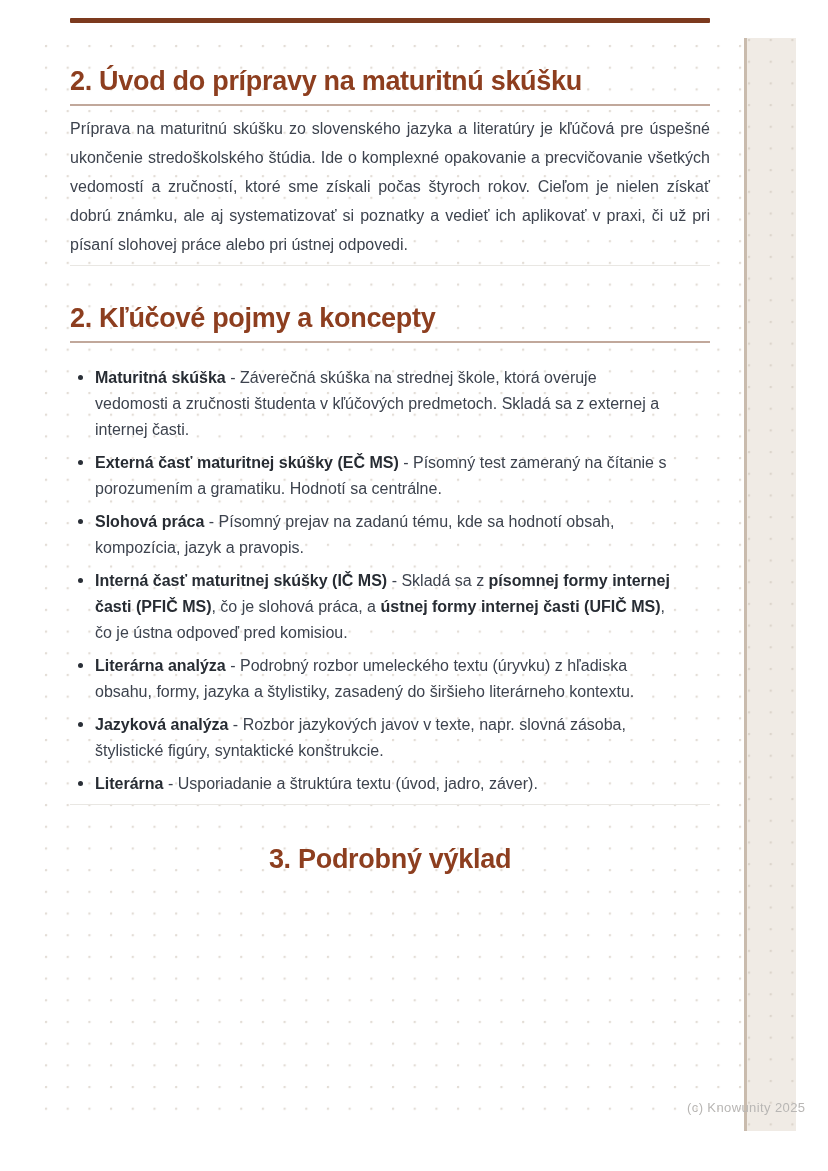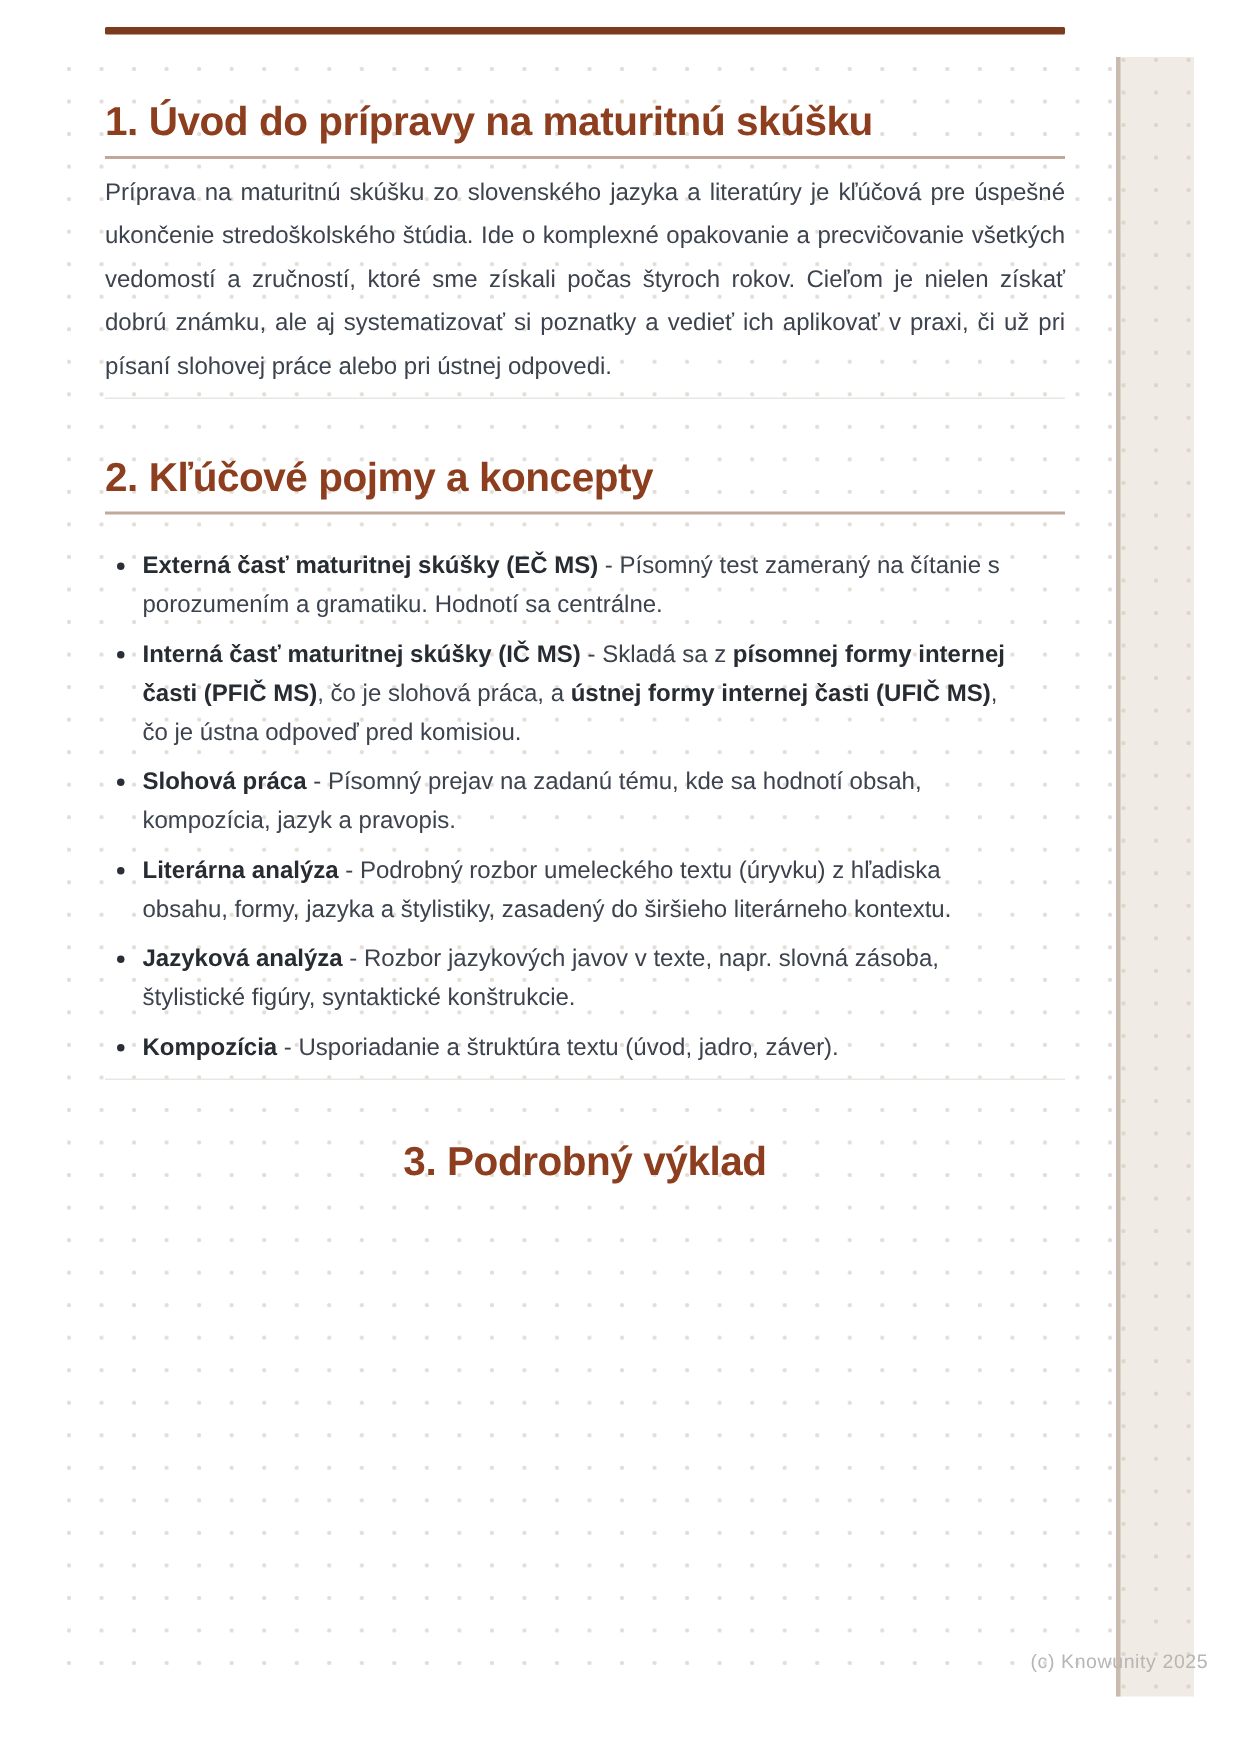--- a/index.html
+++ b/index.html
@@ -136,37 +136,38 @@
 </head>
 <body>
 
 <div class="dot-grid main-dots"></div>
 <div class="next-page"></div>
 
 <div class="content">
   <div class="title-rule"></div>
 
   <section class="sec-1">
-    <h2 class="sec-heading">1. Úvod do prípravy na maturitnú skúšku</h2>
+    <h2 class="sec-heading">2. Úvod do prípravy na maturitnú skúšku</h2>
     <div class="h-underline"></div>
     <p class="body-par">Príprava na maturitnú skúšku zo slovenského jazyka a literatúry je kľúčová pre úspešné ukončenie stredoškolského štúdia. Ide o komplexné opakovanie a precvičovanie všetkých vedomostí a zručností, ktoré sme získali počas štyroch rokov. Cieľom je nielen získať dobrú známku, ale aj systematizovať si poznatky a vedieť ich aplikovať v praxi, či už pri písaní slohovej práce alebo pri ústnej odpovedi.</p>
   </section>
 
   <hr class="divider">
 
   <section class="sec-2">
     <h2 class="sec-heading">2. Kľúčové pojmy a koncepty</h2>
     <div class="h-underline"></div>
     <ul class="concepts">
+        <li><span class="term">Maturitná skúška</span><span> - Záverečná skúška na strednej škole, ktorá overuje vedomosti a zručnosti študenta v kľúčových predmetoch. Skladá sa z externej a internej časti.</span></li>
         <li><span class="term">Externá časť maturitnej skúšky (EČ MS)</span><span> - Písomný test zameraný na čítanie s porozumením a gramatiku. Hodnotí sa centrálne.</span></li>
+        <li><span class="term">Slohová práca</span><span> - Písomný prejav na zadanú tému, kde sa hodnotí obsah, kompozícia, jazyk a pravopis.</span></li>
         <li><span class="term">Interná časť maturitnej skúšky (IČ MS)</span><span> - Skladá sa z </span><span class="term">písomnej formy internej časti (PFIČ MS)</span><span>, čo je slohová práca, a </span><span class="term">ústnej formy internej časti (UFIČ MS)</span><span>, čo je ústna odpoveď pred komisiou.</span></li>
-        <li><span class="term">Slohová práca</span><span> - Písomný prejav na zadanú tému, kde sa hodnotí obsah, kompozícia, jazyk a pravopis.</span></li>
         <li><span class="term">Literárna analýza</span><span> - Podrobný rozbor umeleckého textu (úryvku) z hľadiska obsahu, formy, jazyka a štylistiky, zasadený do širšieho literárneho kontextu.</span></li>
         <li><span class="term">Jazyková analýza</span><span> - Rozbor jazykových javov v texte, napr. slovná zásoba, štylistické figúry, syntaktické konštrukcie.</span></li>
-        <li><span class="term">Kompozícia</span><span> - Usporiadanie a štruktúra textu (úvod, jadro, záver).</span></li>
+        <li><span class="term">Literárna</span><span> - Usporiadanie a štruktúra textu (úvod, jadro, záver).</span></li>
       </ul>
   </section>
 
   <hr class="divider second">
 
   <section class="sec-3">
     <h2 class="sec-heading">3. Podrobný výklad</h2>
   </section>
 </div>
 

